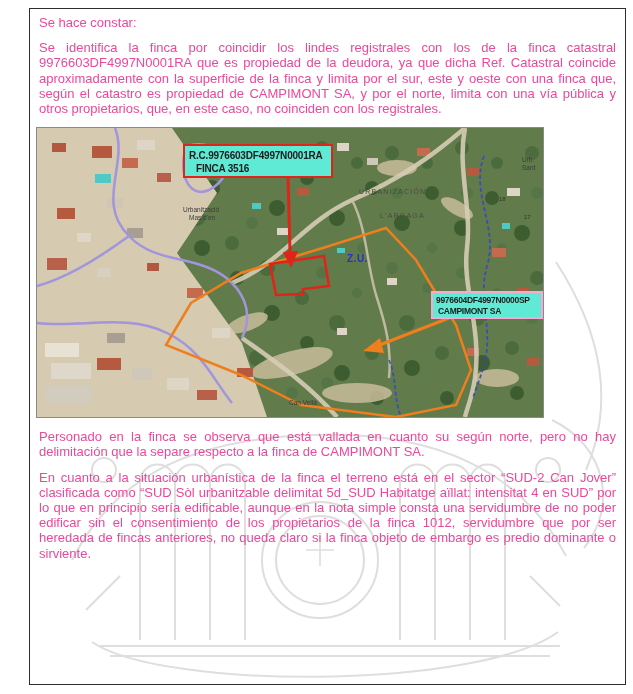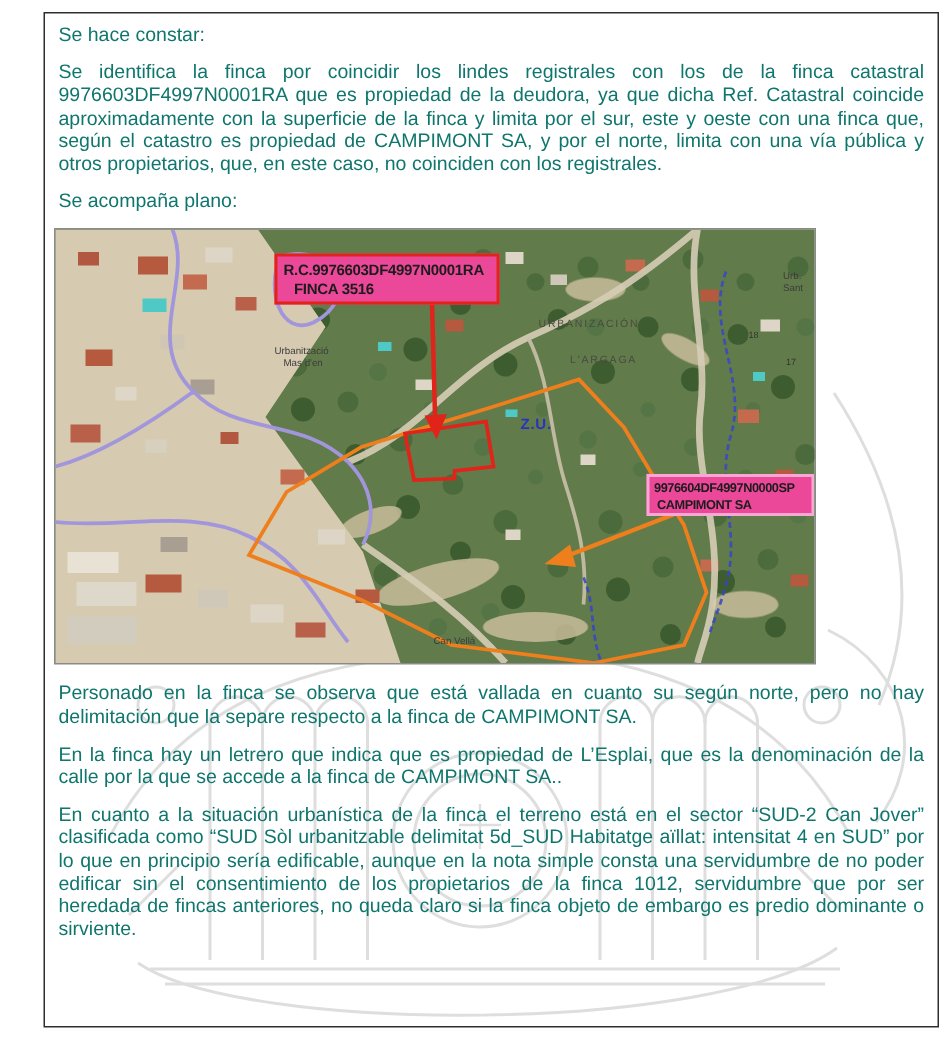--- a/index.html
+++ b/index.html
@@ -2,26 +2,26 @@
 <html><head>
 <meta charset="utf-8">
 <style>
   html,body{margin:0;padding:0;background:#ffffff;}
   .page{position:relative;width:633px;height:694px;background:#fff;
         font-family:"Liberation Sans",sans-serif;overflow:hidden;}
   .watermark{position:absolute;left:0;top:0;z-index:0;}
   .border-box{position:absolute;left:29px;top:8px;width:597px;height:677px;
         border:1px solid #2e2e2e;box-sizing:border-box;z-index:1;background:transparent;}
   .content{position:relative;padding:6px 9px 0 9px;}
-  .para{margin:0 0 10px 0;font-size:13px;line-height:15.2px;color:#0f766e;
+  .para{margin:0 0 10px 0;font-size:13px;line-height:15.2px;color:#ec4899;
         text-align:justify;}
   .map{position:relative;width:506px;height:289px;margin:12px 0 12px -2px;
         background:#5d7747;outline:1px solid #8a8a8a;}
   .map svg{position:absolute;left:0;top:0;}
-  .callout{position:absolute;background:#ec4899;box-sizing:border-box;
+  .callout{position:absolute;background:#5eead4;box-sizing:border-box;
         font-weight:bold;color:#1c1c1c;white-space:nowrap;}
   .callout-red{left:146px;top:16px;width:150px;height:34px;border:2px solid #e0241a;
         font-size:10px;line-height:13px;padding:3px 3px 2px 4px;letter-spacing:-0.2px;}
   .callout-red .l2{padding-left:7px;}
   .callout-orange{left:394px;top:163px;width:112px;height:28px;border:2px solid #f9a8d4;
         font-size:8.5px;line-height:10.5px;padding:2px 2px 1px 3px;letter-spacing:-0.3px;}
   .callout-orange .l2{padding-left:2px;}
   .mlabel{position:absolute;color:#3c3c3c;font-size:6.5px;line-height:7.5px;z-index:3;}
   .mlabel-caps{font-size:7px;letter-spacing:1.2px;color:#4a4a42;}
   .mlabel-zu{color:#2a32c0;font-weight:bold;font-size:10px;letter-spacing:0.5px;}
@@ -59,21 +59,20 @@
   </svg>
 
   <div class="border-box">
     <div class="content">
 
       <p class="para">Se hace constar:</p>
 
 
       <p class="para">Se identifica la finca por coincidir los lindes registrales con los de la finca catastral 9976603DF4997N0001RA que es propiedad de la deudora, ya que dicha Ref. Catastral coincide aproximadamente con la superficie de la finca y limita por el sur, este y oeste con una finca que, según el catastro es propiedad de CAMPIMONT SA, y por el norte, limita con una vía pública y otros propietarios, que, en este caso, no coinciden con los registrales.</p>
 
-      <p class="para">Se acompaña plano:</p>
 
       <div class="map">
         <svg width="506" height="289" viewBox="0 0 506 289">
 
           <rect x="0" y="0" width="506" height="289" fill="#617b4b"></rect>
 
           <g fill="#3a5a2e" opacity="0.9">
             <circle cx="150" cy="30" r="7"></circle>
               <circle cx="175" cy="60" r="8"></circle>
               <circle cx="210" cy="40" r="6"></circle>
@@ -250,19 +249,18 @@
         <span class="mlabel" style="left:146px;top:78px;">Urbanització</span>
         <span class="mlabel" style="left:152px;top:86px;">Mas d'en</span>
         <span class="mlabel" style="left:485px;top:28px;width:20px;">Urb. Sant</span>
         <span class="mlabel" style="left:252px;top:271px;">Can Vellà</span>
         <span class="mlabel mlabel-num" style="left:462px;top:68px;">18</span>
         <span class="mlabel mlabel-num" style="left:487px;top:86px;">17</span>
       </div>
 
       <p class="para">Personado en la finca se observa que está vallada en cuanto su según norte, pero no hay delimitación que la separe respecto a la finca de CAMPIMONT SA.</p>
 
-      <p class="para">En la finca hay un letrero que indica que es propiedad de L’Esplai, que es la denominación de la calle por la que se accede a la finca de CAMPIMONT SA..</p>
 
       <p class="para">En cuanto a la situación urbanística de la finca el terreno está en el sector “SUD-2 Can Jover” clasificada como “SUD Sòl urbanitzable delimitat  5d_SUD Habitatge aïllat: intensitat 4 en SUD” por lo que en principio sería edificable, aunque en la nota simple consta una servidumbre de no poder edificar sin el consentimiento de los propietarios de la finca 1012, servidumbre que por ser heredada de fincas anteriores, no queda claro si la finca objeto de embargo es predio dominante o sirviente.</p>
 
     </div>
   </div>
 </div>
 
 </body></html>

